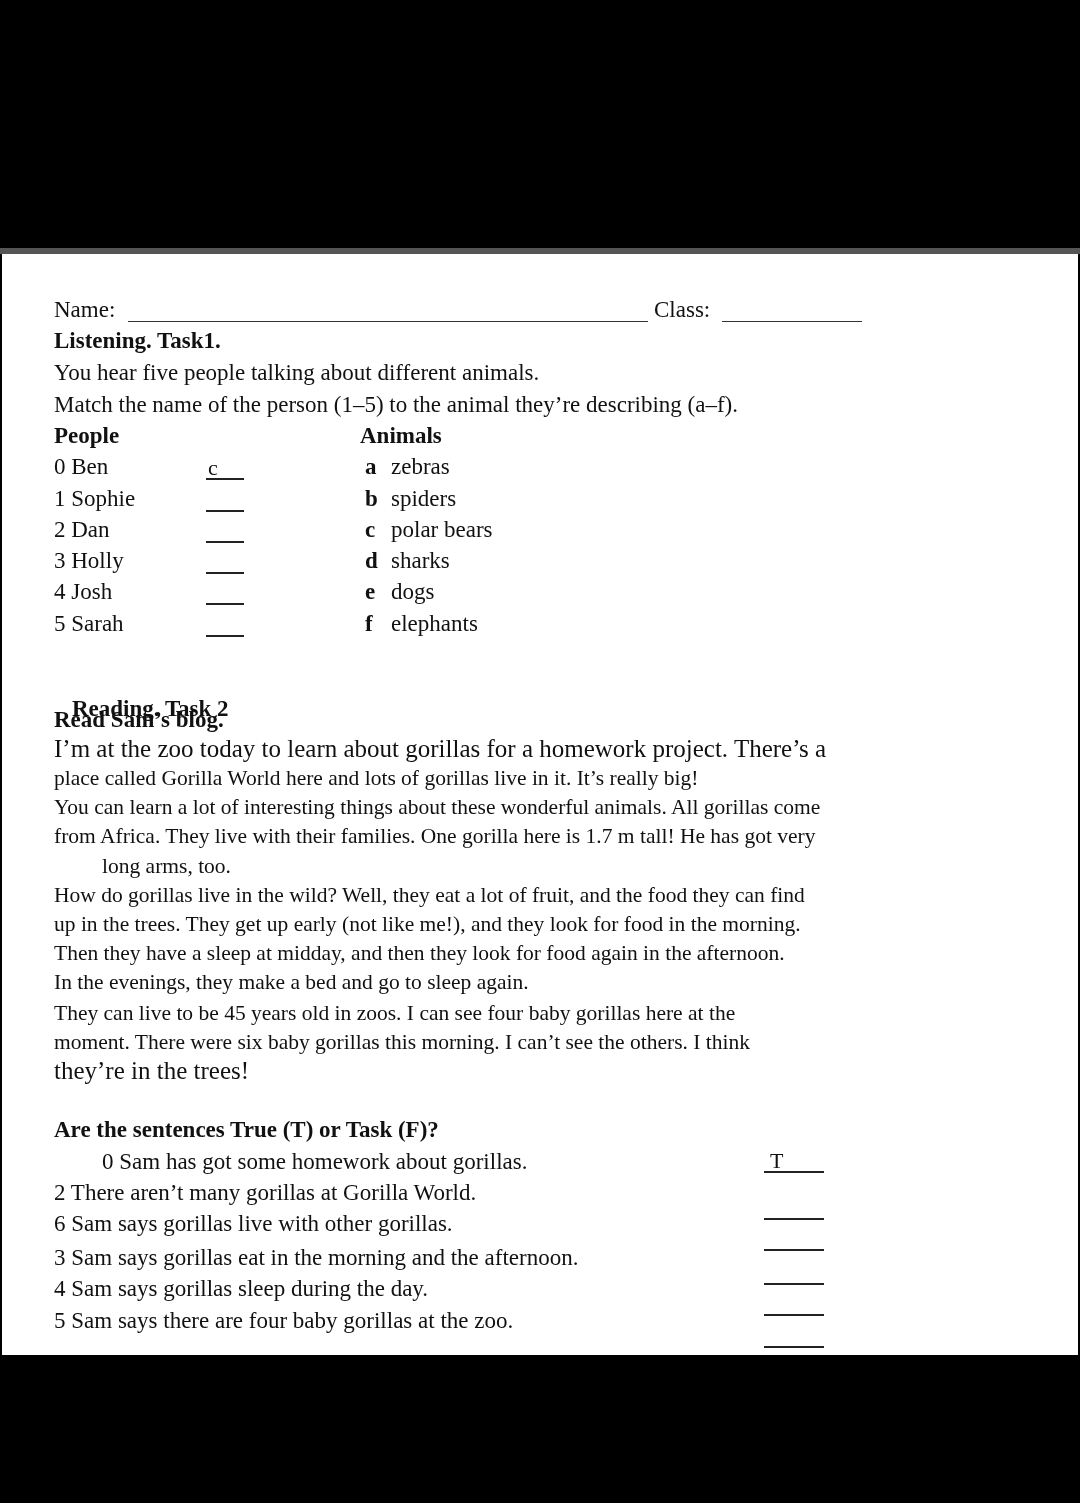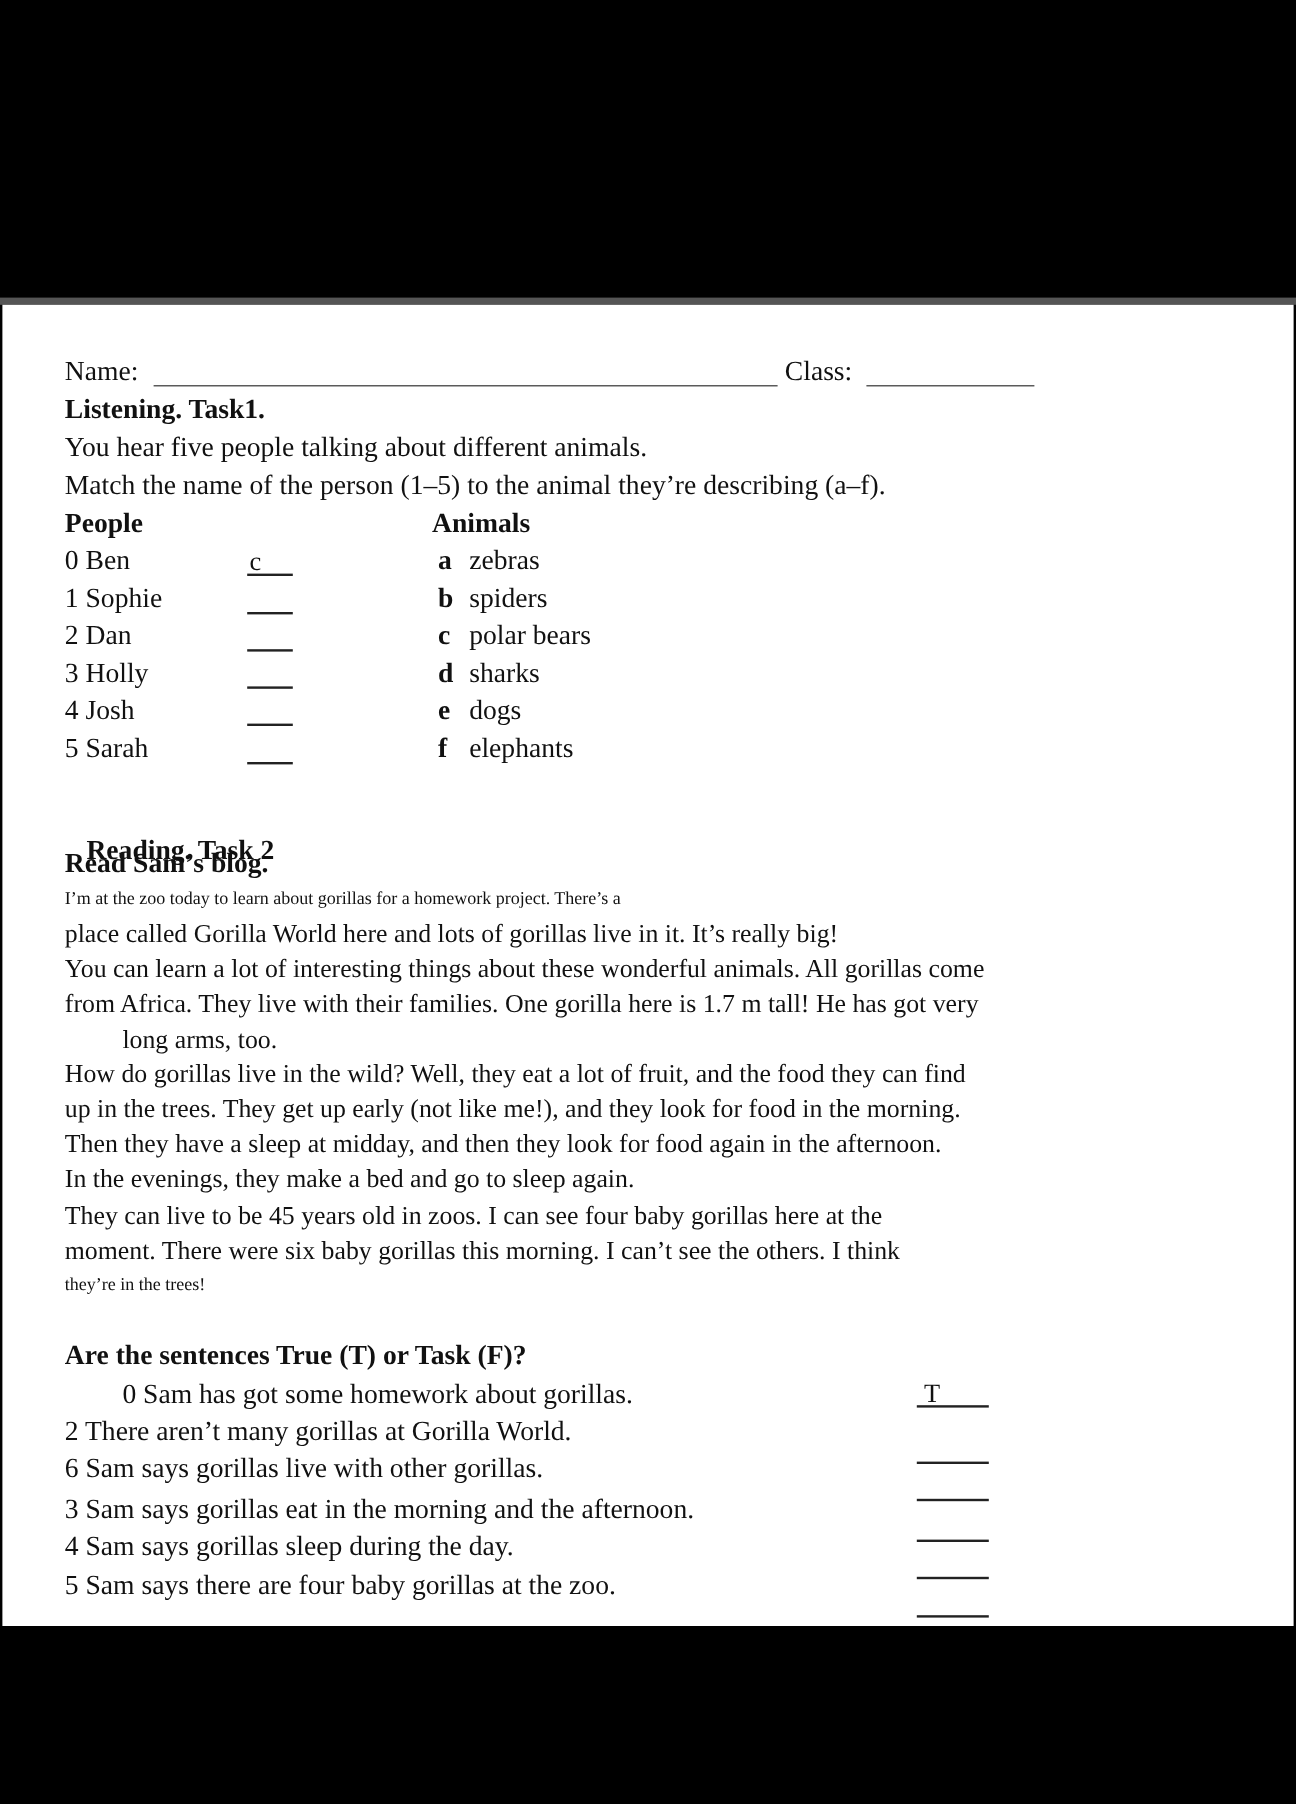--- a/index.html
+++ b/index.html
@@ -58,32 +58,32 @@
     <div class="t" style="left: 365px; top: 486px;"><span class="letter">b</span><span>spiders</span></div>
     <div class="t" style="left: 365px; top: 517px;"><span class="letter">c</span><span>polar bears</span></div>
     <div class="t" style="left: 365px; top: 548px;"><span class="letter">d</span><span>sharks</span></div>
     <div class="t" style="left: 365px; top: 579px;"><span class="letter">e</span><span>dogs</span></div>
     <div class="t" style="left: 365px; top: 611px;"><span class="letter">f</span><span>elephants</span></div>
   </div>
 
 <div class="t b" style="left:72px;top:676px;margin-top:20px;">Reading. Task 2</div>
 <div class="t b" style="left:54px;top:707px;">Read Sam’s blog.</div>
 <div id="blog">
-    <div class="t" style="left: 54px; top: 736px; font-size: 15px;">I’m at the zoo today to learn about gorillas for a homework project. There’s a</div>
+    <div class="t" style="left: 54px; top: 736px; font-size: 25px;">I’m at the zoo today to learn about gorillas for a homework project. There’s a</div>
     <div class="t" style="left: 54px; top: 765px; font-size: 21.5px;">place called Gorilla World here and lots of gorillas live in it. It’s really big!</div>
     <div class="t" style="left: 54px; top: 794px; font-size: 21.5px;">You can learn a lot of interesting things about these wonderful animals. All gorillas come</div>
     <div class="t" style="left: 54px; top: 823px; font-size: 21.5px;">from Africa. They live with their families. One gorilla here is 1.7 m tall! He has got very</div>
     <div class="t" style="left: 54px; top: 853px; font-size: 21.5px; margin-left: 48px;">long arms, too.</div>
     <div class="t" style="left: 54px; top: 882px; font-size: 21.5px;">How do gorillas live in the wild? Well, they eat a lot of fruit, and the food they can find</div>
     <div class="t" style="left: 54px; top: 911px; font-size: 21.5px;">up in the trees. They get up early (not like me!), and they look for food in the morning.</div>
     <div class="t" style="left: 54px; top: 940px; font-size: 21.5px;">Then they have a sleep at midday, and then they look for food again in the afternoon.</div>
     <div class="t" style="left: 54px; top: 969px; font-size: 21.5px;">In the evenings, they make a bed and go to sleep again.</div>
     <div class="t" style="left: 54px; top: 1000px; font-size: 21.5px;">They can live to be 45 years old in zoos. I can see four baby gorillas here at the</div>
     <div class="t" style="left: 54px; top: 1029px; font-size: 21.5px;">moment. There were six baby gorillas this morning. I can’t see the others. I think</div>
-    <div class="t" style="left: 54px; top: 1058px; font-size: 15px;">they’re in the trees!</div>
+    <div class="t" style="left: 54px; top: 1058px; font-size: 25px;">they’re in the trees!</div>
   </div>
 
 <div class="t b" style="left:54px;top:1117px;">Are the sentences True (T) or Task (F)?</div>
 <div id="tf-list">
     <div class="t" style="left: 54px; top: 1149px; margin-left: 48px;">0 Sam has got some homework about gorillas.</div>
     <div class="ans" style="left: 770px; top: 1149px;">T</div>
     <div class="ansline" style="left: 764px; top: 1171px; width: 60px;"></div>
     <div class="t" style="left: 54px; top: 1180px;">2 There aren’t many gorillas at Gorilla World.</div>
     <div class="ans" style="left: 770px; top: 1180px;"></div>
     <div class="ansline" style="left: 764px; top: 1218px; width: 60px;"></div>

